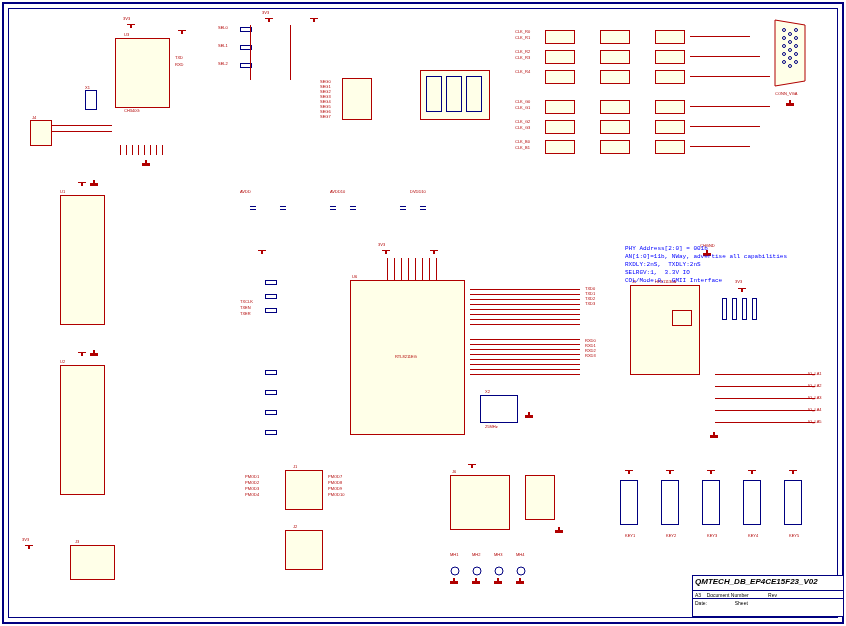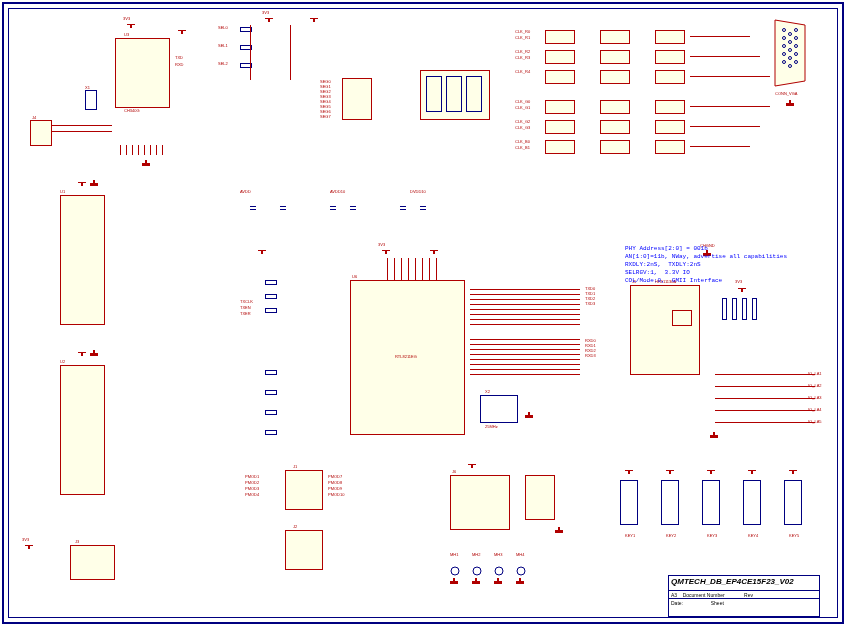--- a/index.html
+++ b/index.html
@@ -44,21 +44,21 @@
   .txt {
     position: absolute;
     font-size: 6px;
     color: #0000ff;
     font-family: "Courier New", monospace;
     white-space: pre;
     line-height: 8px;
   }
   .title-block {
     position: absolute;
-    right: 26px;
+    right: 2px;
     bottom: 9px;
     width: 150px;
     height: 40px;
     border: 1px solid #000080;
     font-size: 5px;
     color: #000;
     background: #fff;
   }
   .title-block div {
     border-top: 1px solid #000080;

